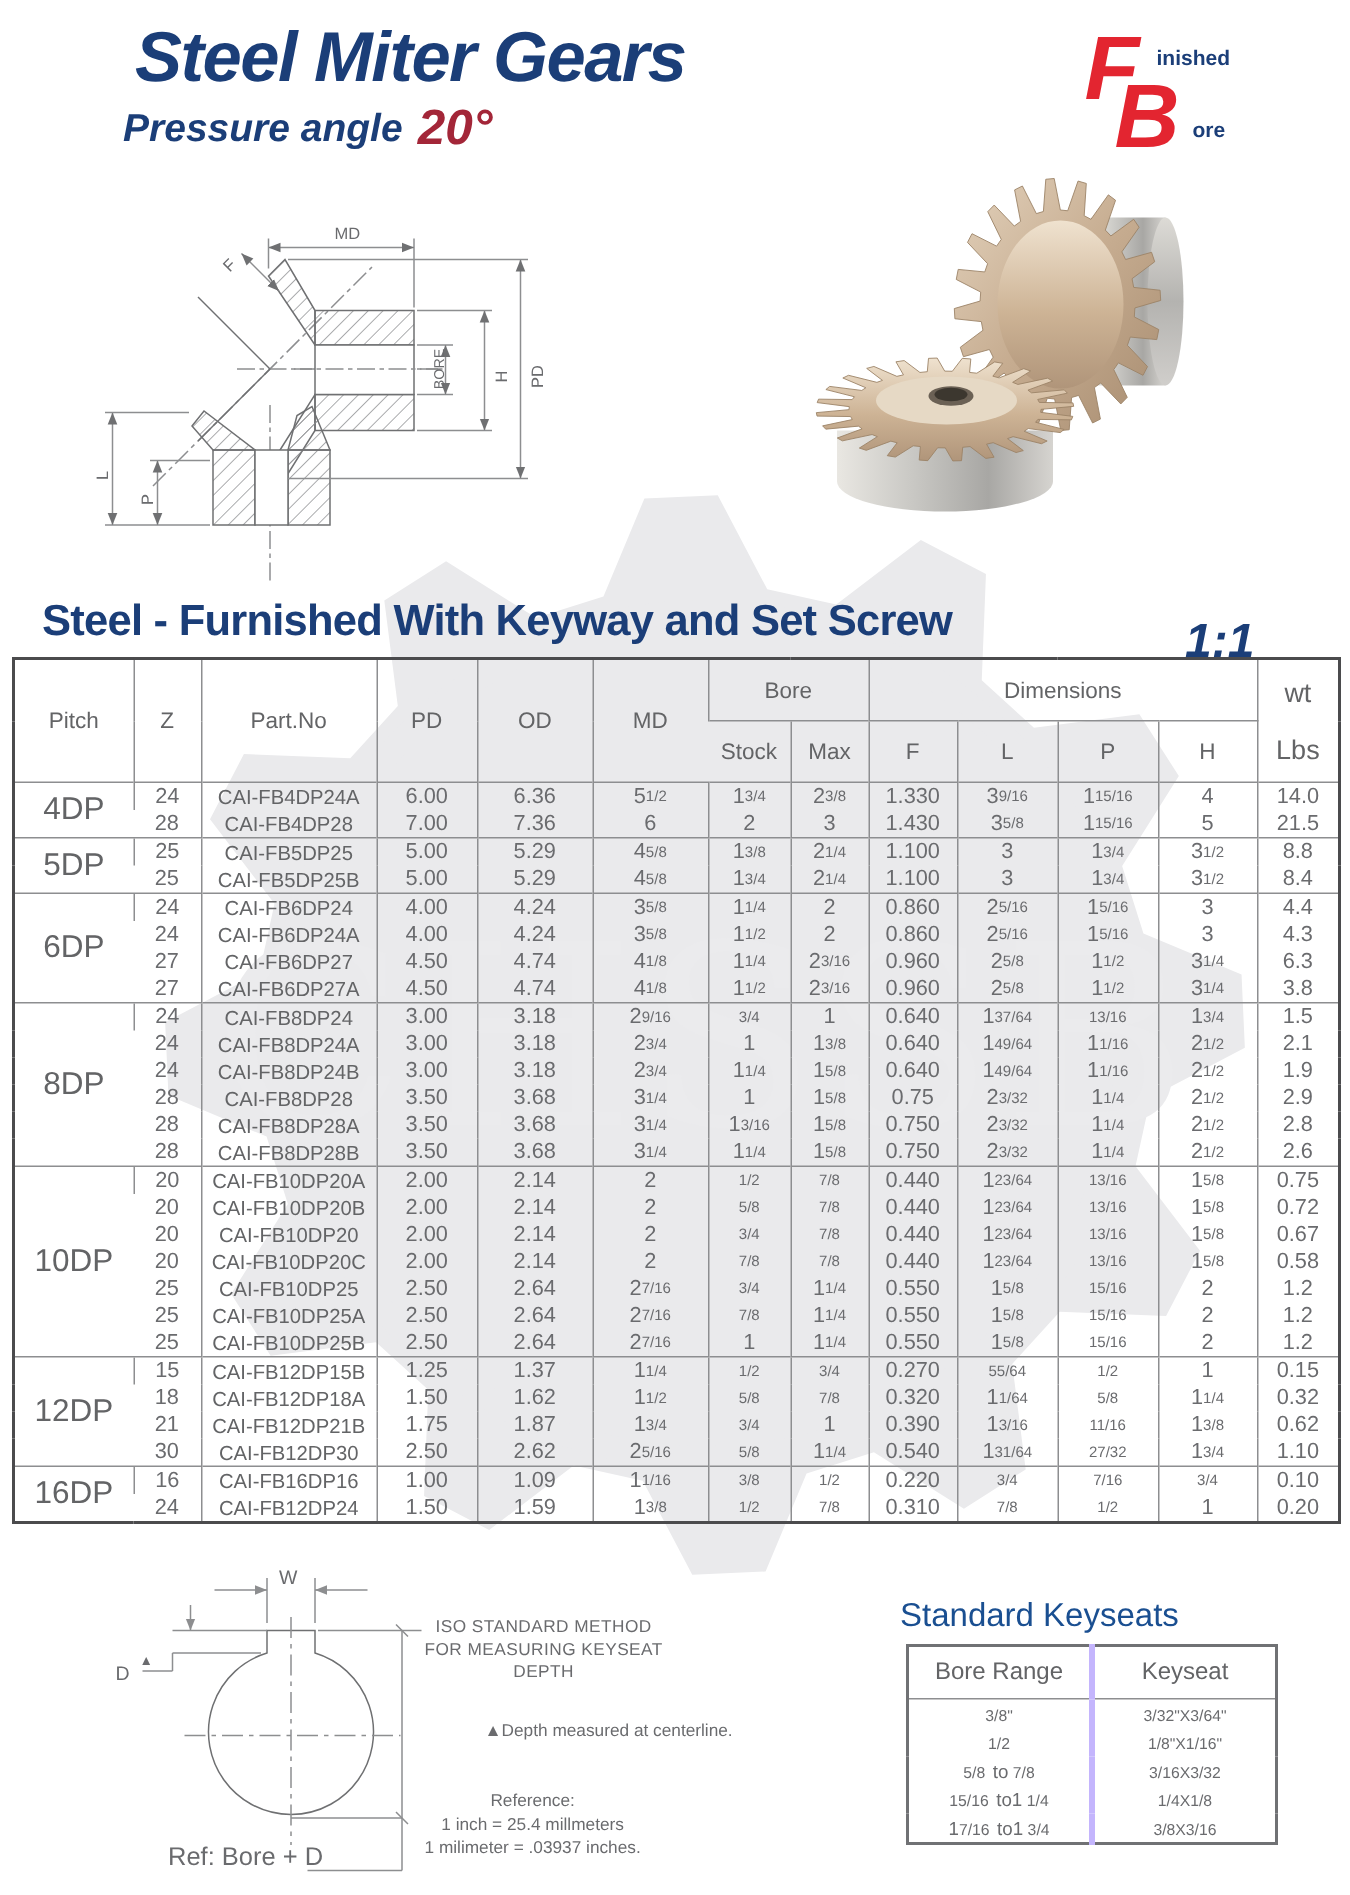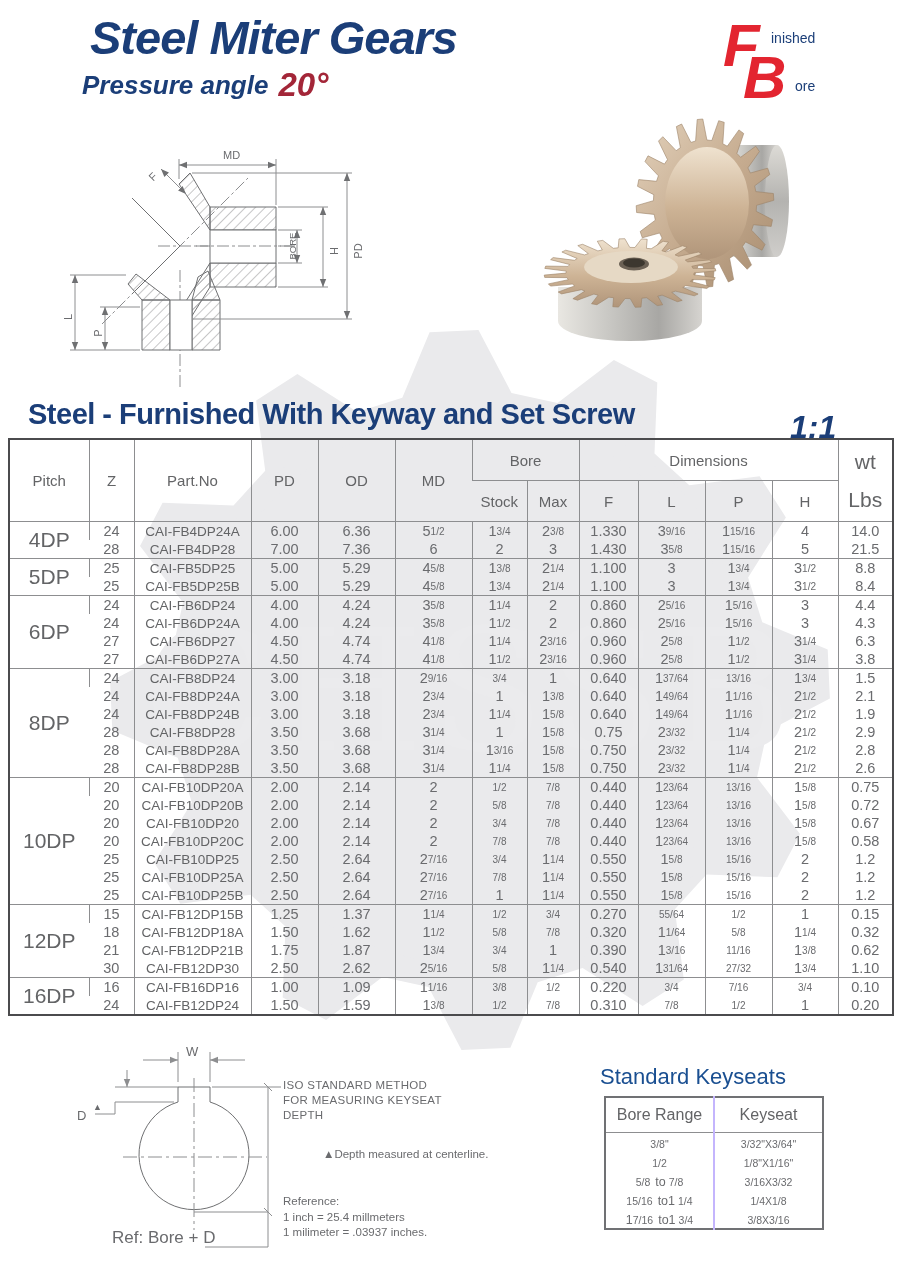--- a/index.html
+++ b/index.html
@@ -6,21 +6,21 @@
   body{width:900px;height:1263px;position:relative;font-family:"Liberation Sans",sans-serif;overflow:hidden;}
   .abs{position:absolute;}
 
   
   .page-title{left:46px;top:10px;font-size:47px;font-weight:bold;font-style:italic;color:#1b3e78;letter-spacing:-1px;white-space:nowrap;margin-left:44px;}
   .subtitle{left:82px;top:66px;white-space:nowrap;}
   .subtitle .lbl{font-size:26px;font-weight:bold;font-style:italic;color:#1b3e78;}
   .subtitle .deg{font-size:33px;font-weight:bold;font-style:italic;color:#a32638;margin-left:10px;vertical-align:-2px;}
   .fb-logo{left:715px;top:8px;width:175px;height:110px;}
   .fb-big{position:absolute;font-size:60px;font-weight:bold;font-style:italic;color:#e32530;line-height:1;}
-  .fb-small{position:absolute;font-size:14px;font-weight:normal;color:#1b3e78;}
+  .fb-small{position:absolute;font-size:14px;font-weight:bold;color:#1b3e78;}
   .fb-f{left:8px;top:8px;}
   .fb-b{left:28px;top:40px;}
   .fb-finished{left:56px;top:22px;}
   .fb-ore{left:80px;top:70px;}
 
   
   .section-title{left:28px;top:398px;font-size:29px;font-weight:bold;color:#1b3e78;letter-spacing:-0.5px;white-space:nowrap;}
   .scale-note{left:790px;top:394px;font-size:32px;font-weight:bold;font-style:italic;color:#1b3e78;margin-top:15px;}
 
   
@@ -37,35 +37,35 @@
   table.main td:first-child,table.main th:first-child{border-left:none;}
   tr.hrow1 th{height:40px;font-size:15px;}
   tr.hrow2 th{height:40px;font-size:15px;border-top:1px solid #8d8e90;}
   th.nosplit{border-top:none !important;}
   tbody tr{height:18px;}
   tbody tr.group-start td{border-top:1px solid #8d8e90;}
   td.pitch{font-size:21px;font-weight:bold;color:#1b3e78;}
   td.partno{text-align:left;padding-left:4px;font-size:13.5px;color:#6a6b6e;white-space:nowrap;}
   .main .wh{font-size:14.5px;color:#6a6b6e;}
   .main .fr{font-size:10px;color:#6a6b6e;position:relative;top:-1px;}
-  .wt-cell div{line-height:38px;font-size:21px;}
+  .wt-cell div{line-height:38px;font-size:18px;}
 
   
-  .dj{color:#6a6b6e;}
+  .dj{color:#6a6b6e;text-align:center;}
   .iso-note{left:283px;top:1078px;font-size:11.5px;line-height:1.3;letter-spacing:0.3px;}
   .depth-note{left:283px;top:1148px;font-size:11.5px;margin-left:40px;}
   .ref-note{left:283px;top:1194px;font-size:11.5px;line-height:1.35;}
   .ref-bore{left:112px;top:1228px;font-size:17px;}
 
   
   .ks-title{left:600px;top:1064px;width:232px;font-size:22px;color:#1a4f91;white-space:nowrap;}
   .ks-wrap{left:604px;top:1096px;}
-  table.ks{border-collapse:collapse;table-layout:fixed;width:220px;border:2px solid #707174;background:#fff;}
+  table.ks{border-collapse:collapse;table-layout:fixed;width:248px;border:2px solid #707174;background:#fff;}
   table.ks th{height:32px;font-size:16px;font-weight:normal;color:#636466;border-bottom:1px solid #8d8e90;}
-  table.ks th+th,table.ks td+td{border-left:2px solid #c4b5fd;}
+  table.ks th+th,table.ks td+td{border-left:4px solid #c4b5fd;}
   table.ks td{height:19px;text-align:center;color:#6a6b6e;padding:0;}
   .ks .wh{font-size:12.5px;}
   .ks .fr{font-size:10.5px;}
   .ks .word{margin-left:5px;margin-right:3px;}
 
   
   .tech-line{stroke:#6f7072;stroke-width:1;fill:none;}
   .dim-line{stroke:#8d8e90;stroke-width:1;fill:none;}
   .dim-text{font-size:11px;fill:#6a6b6e;font-family:"Liberation Sans",sans-serif;}
 </style>

